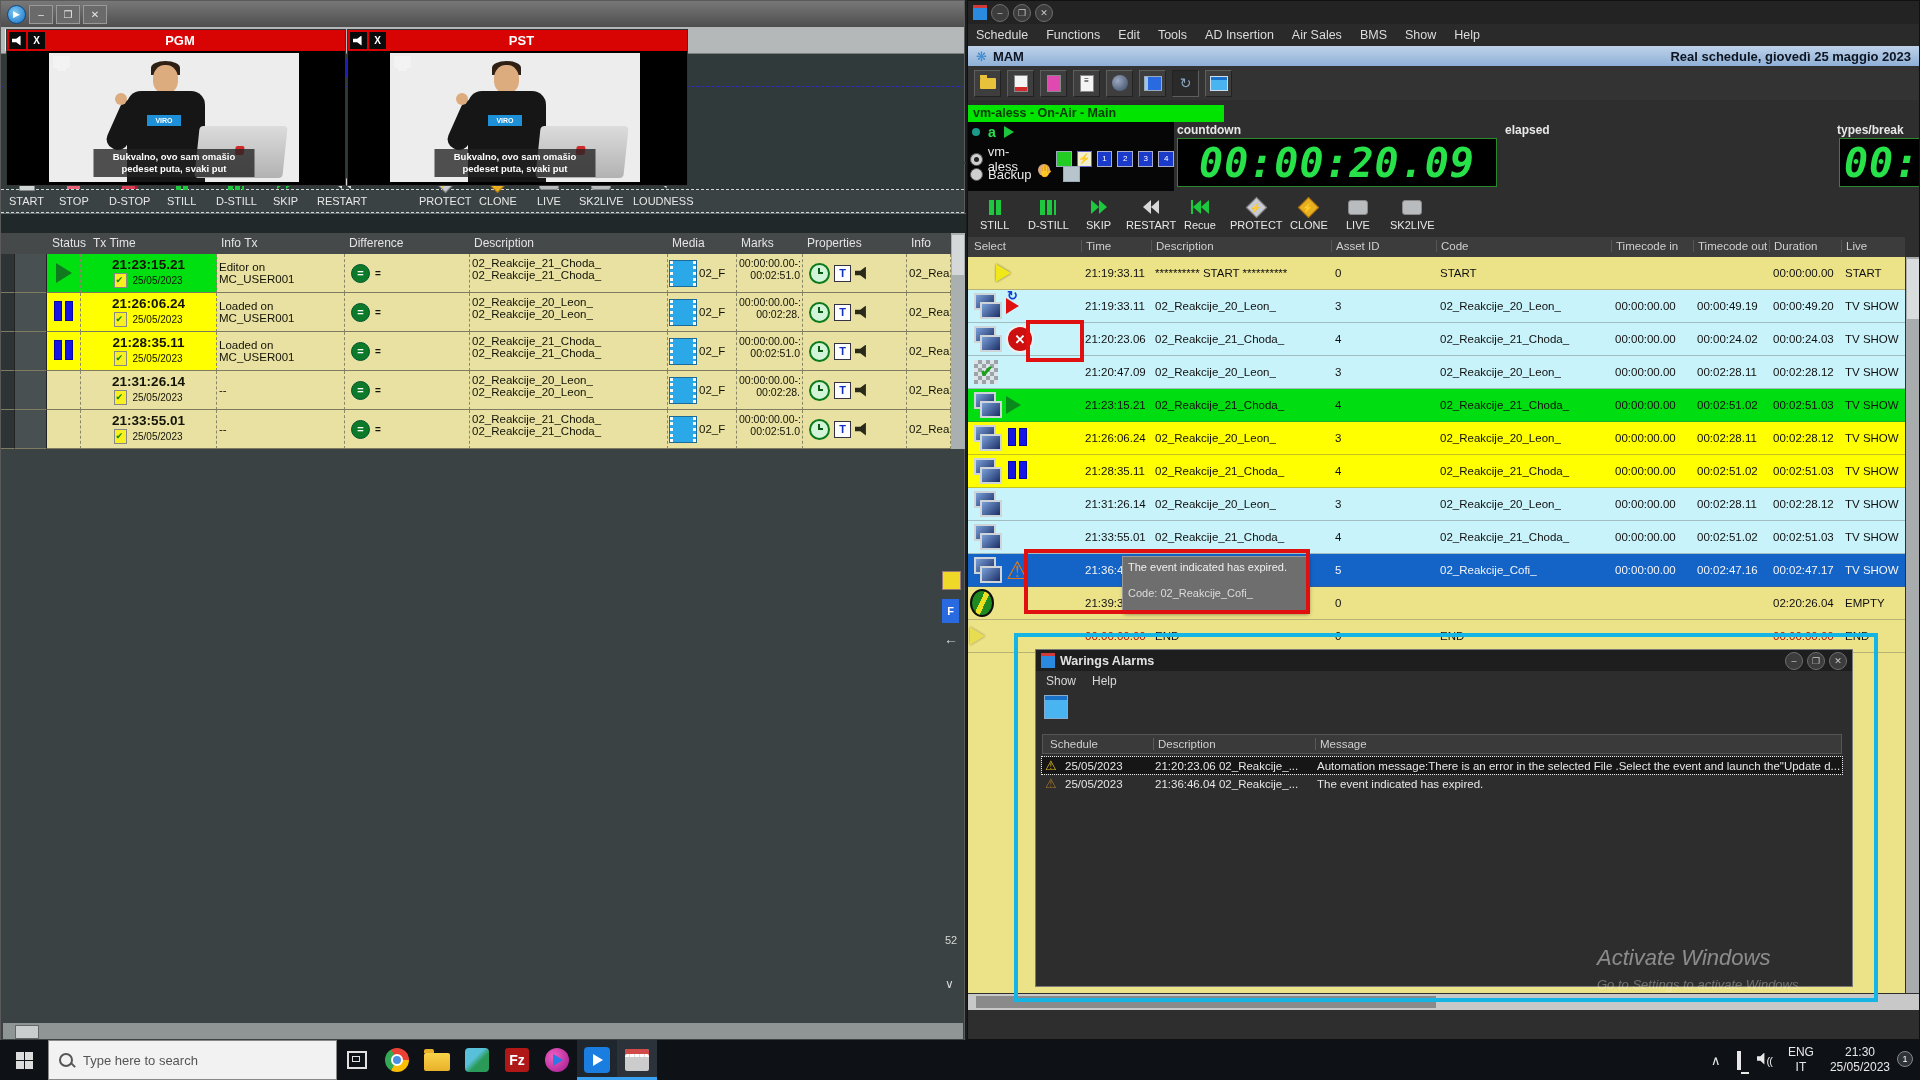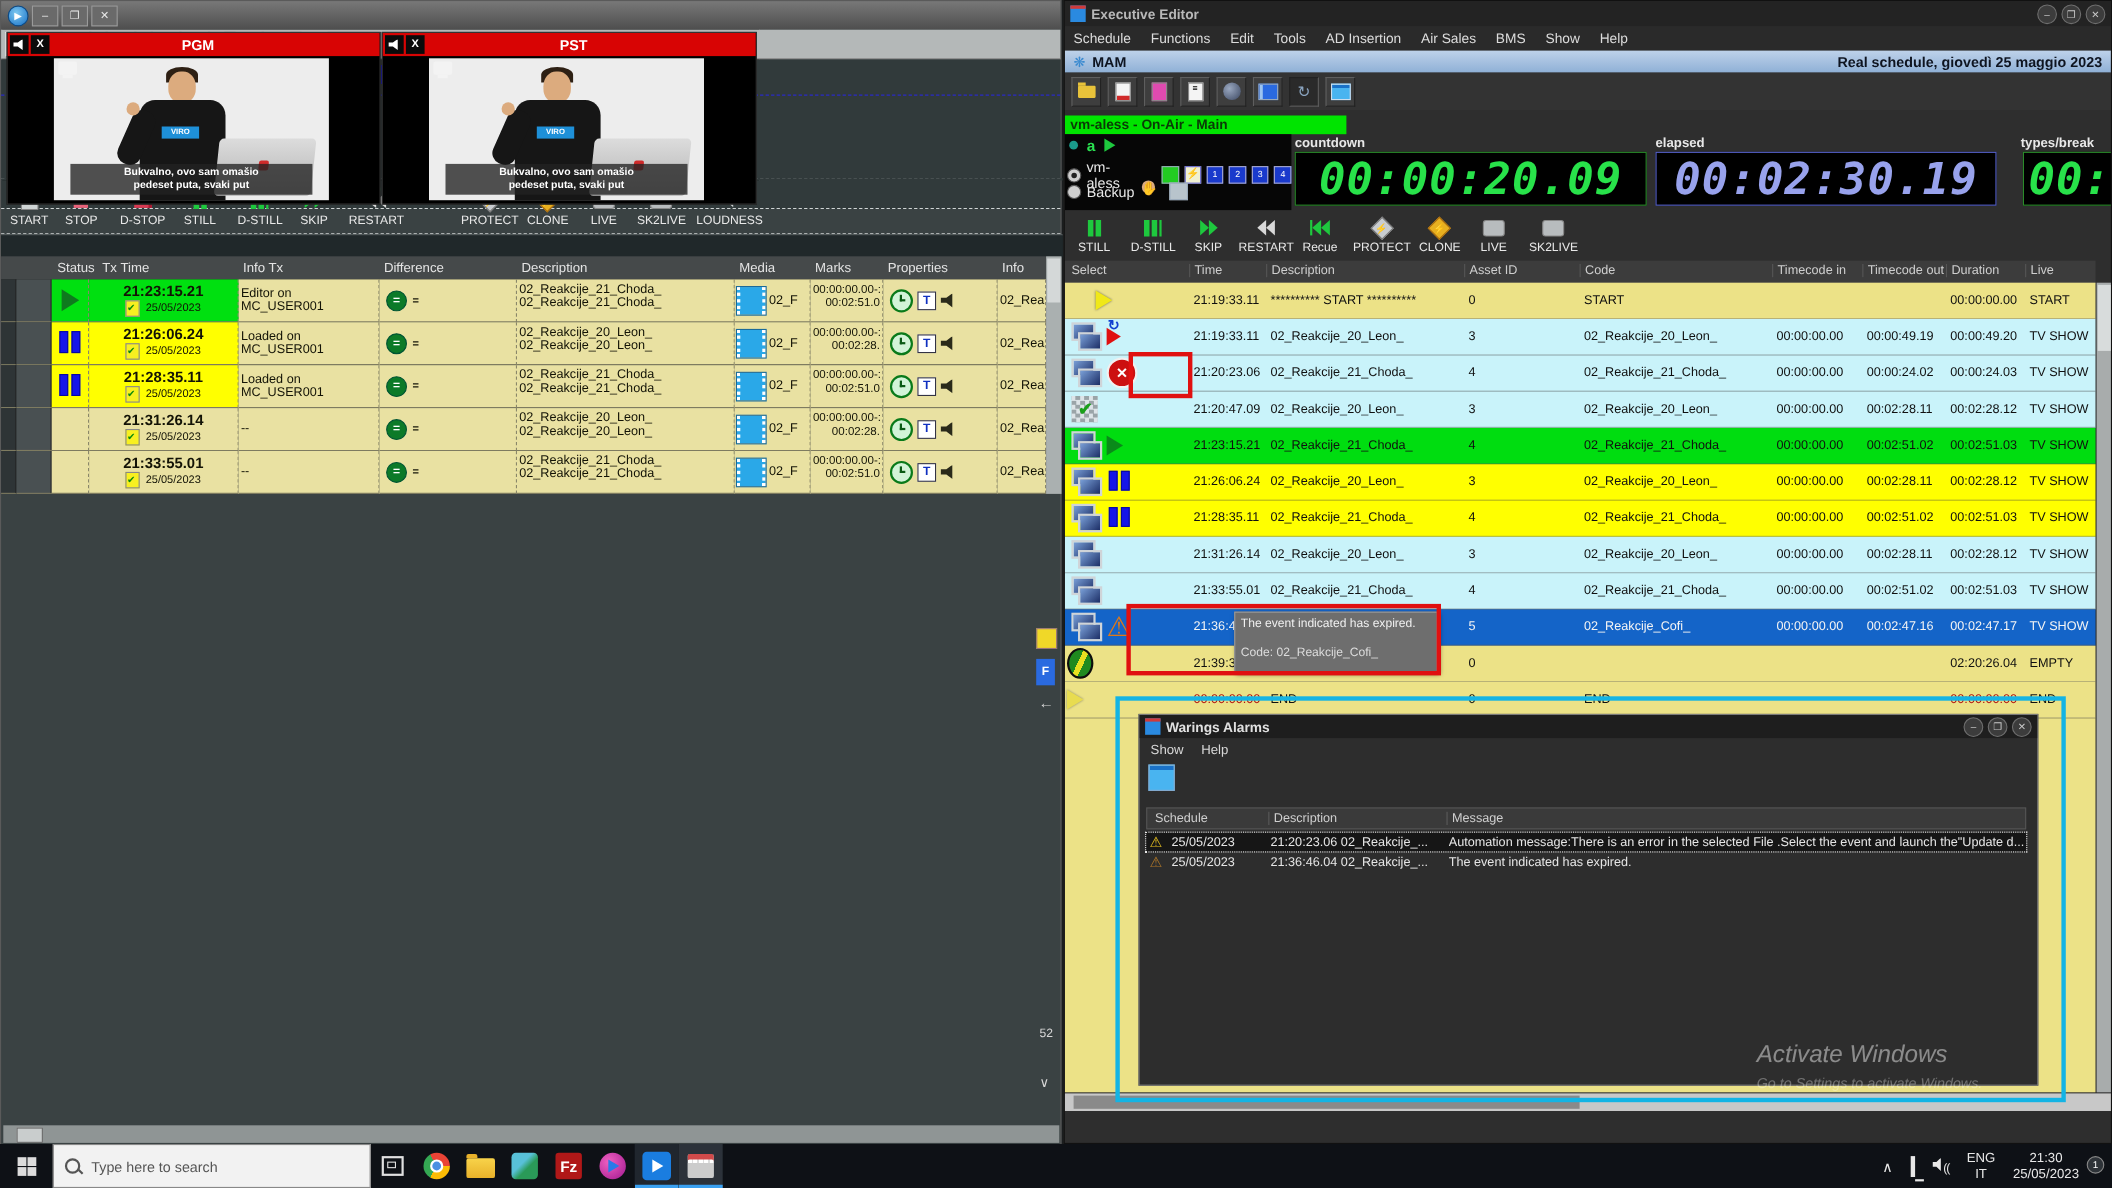--- a/index.html
+++ b/index.html
@@ -104,21 +104,21 @@
   .tvic{position:absolute;left:6px;top:5px;width:17px;height:12px;background:#f4f4f4;border-radius:2px;opacity:.95;}
   .tvic::after{content:"";position:absolute;left:4px;bottom:-3px;width:9px;height:3px;background:#f4f4f4;}
   .head{position:absolute;left:104px;top:12px;width:25px;height:29px;border-radius:46%;background:#dcab7e;}
   .hair{position:absolute;left:102px;top:8px;width:29px;height:14px;border-radius:50% 50% 0 0;background:#2e2014;}
   .torso{position:absolute;left:78px;top:38px;width:78px;height:95px;border-radius:14px 14px 0 0;background:#161616;}
   .arm{position:absolute;left:64px;top:46px;width:22px;height:52px;border-radius:10px;background:#161616;transform:rotate(24deg);}
   .hand{position:absolute;left:66px;top:40px;width:12px;height:12px;border-radius:50%;background:#dcab7e;}
   .shirt{position:absolute;left:98px;top:62px;width:34px;height:11px;background:#1e90d8;color:#fff;font-size:7px;font-weight:bold;text-align:center;line-height:11px;}
   .laptop{position:absolute;right:14px;bottom:4px;width:88px;height:52px;background:linear-gradient(#dcdcdc,#b2b2b2);border-radius:4px;transform:skewX(-6deg);}
   .laptop::after{content:"";position:absolute;left:38px;top:20px;width:9px;height:9px;background:#d02a2a;border-radius:2px;}
-  .sub{position:absolute;left:50%;transform:translateX(-50%);bottom:5px;width:220px;background:rgba(35,35,35,.78);color:#fff;font-size:9.5px;font-weight:bold;text-align:center;padding:2px 0;line-height:1.25;}
+  .sub{position:absolute;left:50%;transform:translateX(-50%);bottom:5px;width:161px;background:rgba(35,35,35,.78);color:#fff;font-size:9.5px;font-weight:bold;text-align:center;padding:2px 0;line-height:1.25;}
 
   
   .ss-note{left:941px;top:570px;width:17px;height:17px;background:#f0d828;border:1px solid #977;}
   .ss-f{left:941px;top:598px;width:17px;height:24px;background:#2a6ae0;color:#fff;font-size:11px;font-weight:bold;text-align:center;line-height:24px;}
   .ss-arr{left:943px;top:630px;color:#d8d8d8;font-size:14px;}
   .ss-52{left:944px;top:933px;color:#d8d8d8;font-size:11px;}
   .ss-dn{left:944px;top:976px;color:#d8d8d8;font-size:12px;}
   #lw-hscroll{left:2px;top:1022px;width:960px;height:16px;background:#8f9595;}
   #lw-hscroll .thumb{position:absolute;left:12px;top:2px;width:22px;height:12px;background:#c9cdcd;border:1px solid #666;}
 
@@ -679,21 +679,20 @@
     <span class="abs ss-dn">∨</span>
 
     <div id="lw-hscroll" class="abs">
         <div class="thumb"></div>
       </div>
   </div>
 
   <div id="rw" class="abs">
     <div id="rw-title">
       <span class="cal-ic"></span>
-      <span class="t">Executive Editor</span>
       <span class="rnd">–</span>
       <span class="rnd">❐</span>
       <span class="rnd">✕</span>
     </div>
     <div id="rw-menu">
       <span>Schedule</span>
       <span>Functions</span>
       <span>Edit</span>
       <span>Tools</span>
       <span>AD Insertion</span>
@@ -760,23 +759,20 @@
         <span style="width:22px"></span>
         <span class="graysq"></span>
       </div>
     </div>
 
     <span class="clk-lbl" style="left:209px">countdown</span>
     <div class="clk-box cd-green" style="left:209px;width:320px">
         <span>00:00:20.09</span>
       </div>
     <span class="clk-lbl" style="left:537px">elapsed</span>
-    <div class="clk-box cd-blue" style="left:537px;width:310px">
-        <span>00:02:30.19</span>
-      </div>
     <span class="clk-lbl" style="left:869px">types/break</span>
     <div class="clk-box cd-green" style="left:871px;width:82px;justify-content:flex-start;padding-left:4px">
         <span>00:0</span>
       </div>
 
     <div class="rtrp" style="left:12px"><span class="ic bar2 g">
           <b></b>
           <b></b>
         </span><span>STILL</span></div>
     <div class="rtrp" style="left:60px"><span class="ic bar2 g">

